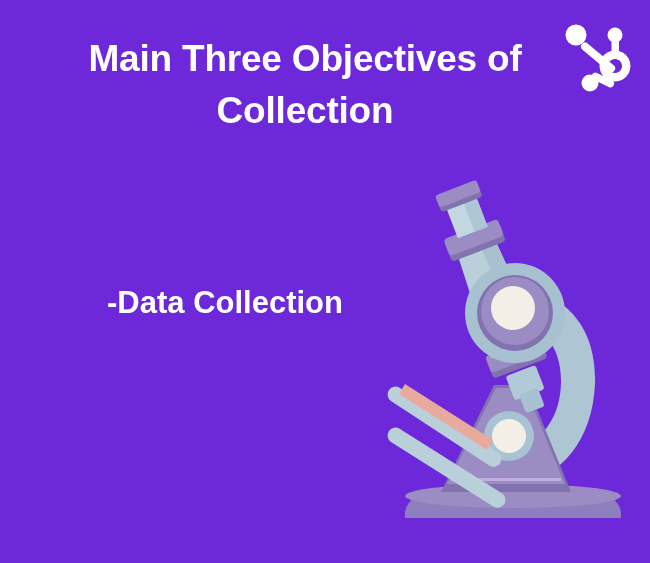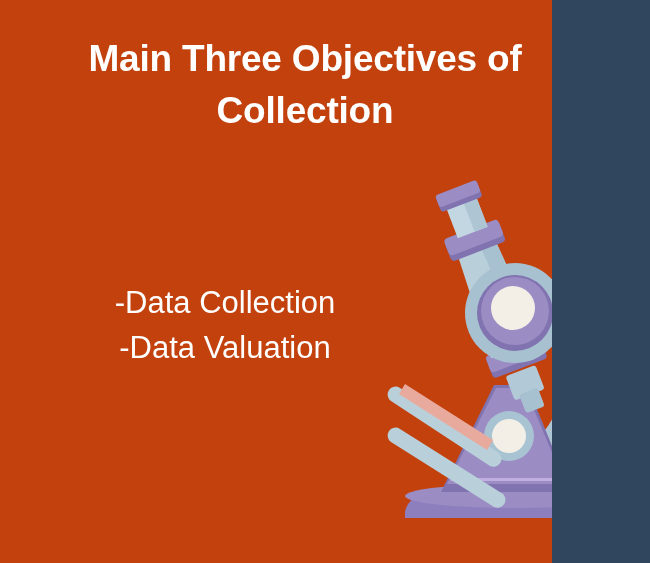--- a/index.html
+++ b/index.html
@@ -5,22 +5,22 @@
   html,body{margin:0;padding:0;}
   body{
     width:650px;height:563px;
     background:#2f465e;
     font-family:"Liberation Sans", sans-serif;
     overflow:hidden;
     position:relative;
   }
   #canvas{
     position:relative;
-    width:552px;height:563px;
-    background:#c2410c;
+    width:650px;height:563px;
+    background:#6d28d9;
     overflow:hidden;
   }
 
   
   .title-block{
     position:absolute;
     left:55px; top:33px;
     width:500px;
     text-align:center;
     color:#ffffff;
@@ -33,21 +33,21 @@
   .title-line{display:block;white-space:nowrap;}
 
   
   .bullets{
     position:absolute;
     left:70px; top:280px;
     width:310px;
     text-align:center;
     color:#ffffff;
     font-size:31px;
-    font-weight:normal;
+    font-weight:bold;
     line-height:45px;
     z-index:6;
   }
   .bullet-line{display:block;white-space:nowrap;}
 
   
   .logo{
     position:absolute;
     left:561px; top:14px;
     width:82px;height:82px;
@@ -85,21 +85,20 @@
     </svg>
   </div>
 
   <div class="title-block">
     <span class="title-line">Main Three Objectives of</span>
     <span class="title-line">Collection</span>
   </div>
 
   <div class="bullets">
     <span class="bullet-line">-Data Collection</span>
-    <span class="bullet-line">-Data Valuation</span>
   </div>
 
   <div class="microscope">
     <svg viewBox="0 0 275 340" width="275" height="340" aria-hidden="true">
 
       <path d="M128 110
                C 190 108, 222 150, 220 205
                C 218 262, 186 300, 140 308
                L 128 276
                C 166 268, 186 240, 186 203

